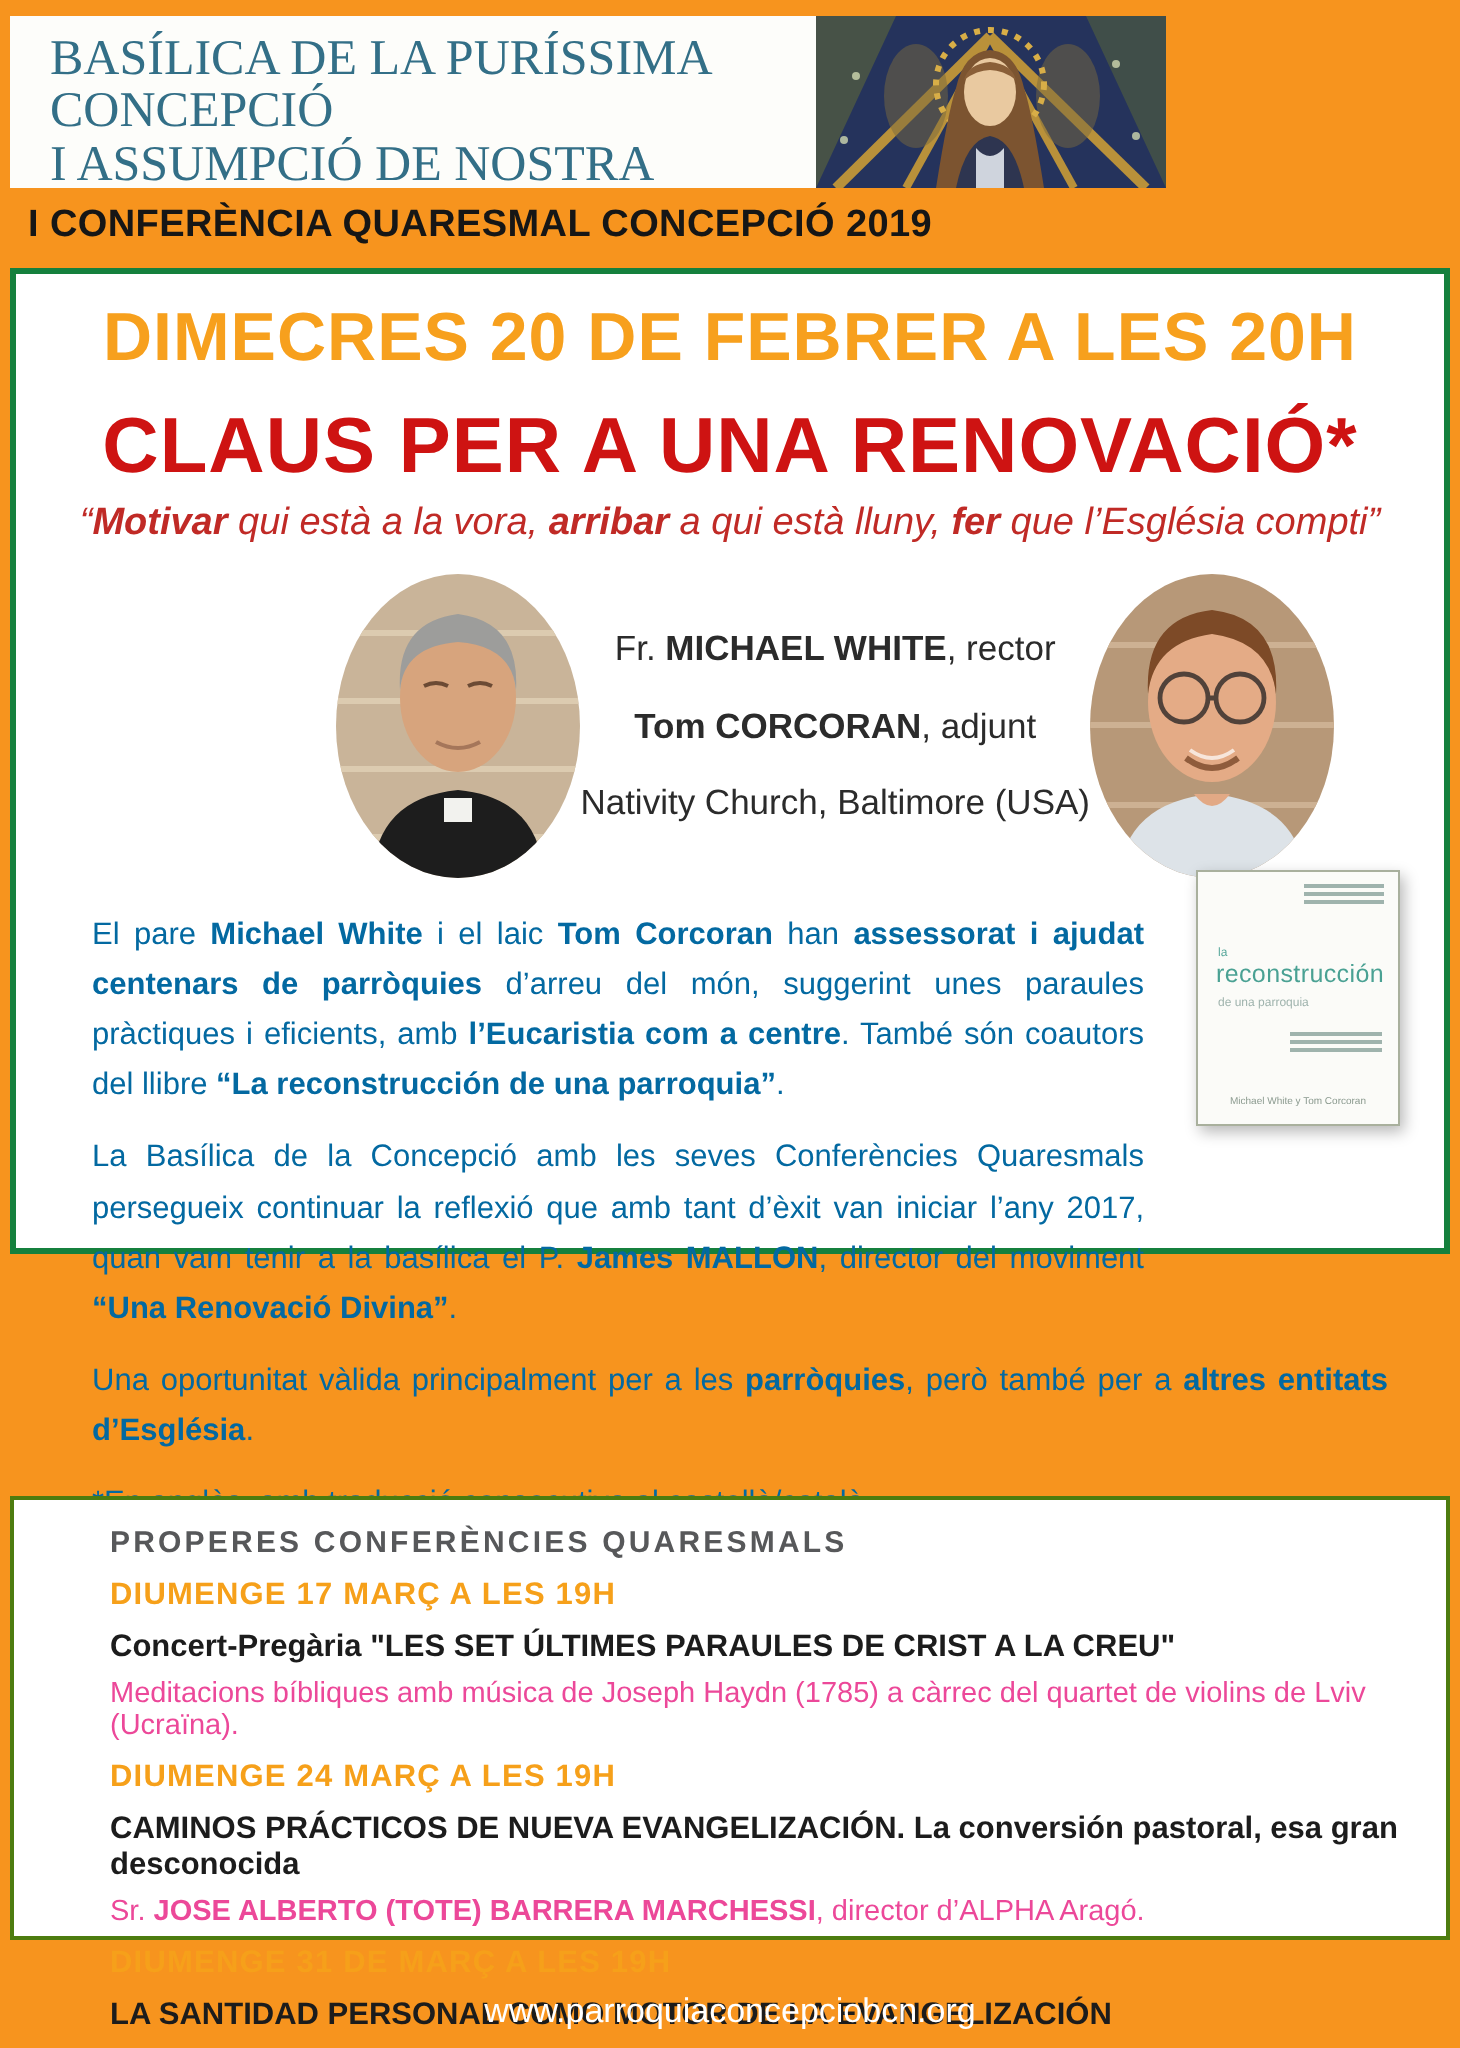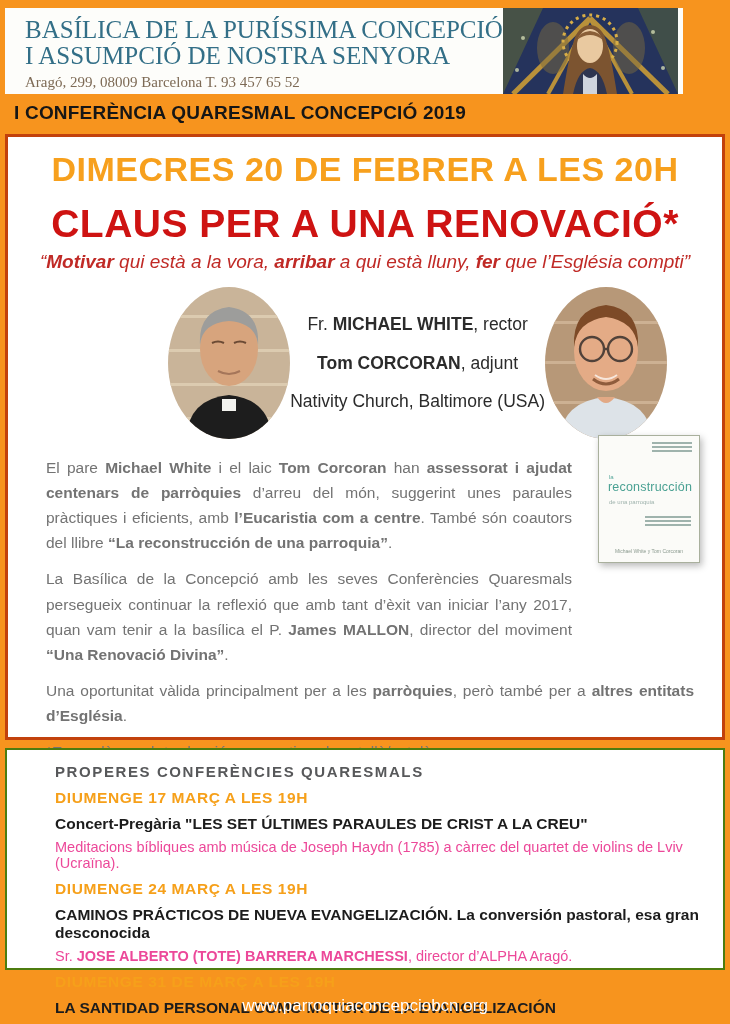--- a/index.html
+++ b/index.html
@@ -6,44 +6,44 @@
   html,body { width:730px; height:1024px; }
   body {
     position:relative;
     background:#F7941E;
     font-family:"Liberation Sans", sans-serif;
     overflow:hidden;
   }
 
   
   .header-band {
-    position:absolute; top:8px; left:5px; width:678px; height:86px;
-    background:#fdfdfa; display:flex; overflow:hidden;
+    position:absolute; top:8px; left:5px; width:578px; height:86px;
+    background:#fdfdfa; display:flex; justify-content:space-between; overflow:hidden;
   }
   .header-text { padding:9px 0 0 20px; }
   .basilica-title {
     font-family:"Liberation Serif", serif;
     color:#336F87; font-size:25px; line-height:1.05; font-weight:normal;
   }
   .basilica-address {
     font-family:"Liberation Serif", serif;
     color:#7d6a55; font-size:15px; margin-top:4px;
   }
   .mary-img { width:175px; height:86px; flex:0 0 auto; }
 
   
   .banner {
     position:absolute; top:102px; left:14px;
     color:#161616; font-weight:bold; font-size:19px; letter-spacing:0.2px;
   }
 
   
   .main-box {
-    position:absolute; top:134px; left:5px; width:720px; height:606px;
-    background:#ffffff; border:3px solid #c2410c;
+    position:absolute; top:134px; left:5px; width:720px; height:493px;
+    background:#ffffff; border:3px solid #15803d;
   }
   .date-heading {
     margin-top:13px; text-align:center;
     color:#F7A01D; font-weight:bold; font-size:34px; letter-spacing:0.5px;
   }
   .main-title {
     margin-top:13px; text-align:center;
     color:#CE1312; font-weight:bold; font-size:39px; letter-spacing:0.5px;
   }
   .subtitle {
@@ -55,21 +55,21 @@
     color:#C02A26; font-style:italic; font-size:19px;
   }
   .speakers {
     margin:14px 55px 0 58px;
     display:flex; align-items:center; justify-content:flex-end;
   }
   .oval { width:122px; height:152px; border-radius:50%; overflow:hidden; flex:0 0 auto; }
   .speaker-lines { text-align:center; color:#2b2b2b; font-size:17.5px; line-height:2.2; }
   .body-area { position:relative; padding:16px 28px 0 38px; }
   .para {
-    color:#737373; font-size:15.5px; line-height:1.62; text-align:justify;
+    color:#0369a1; font-size:15.5px; line-height:1.62; text-align:justify;
     margin-bottom:11px;
   }
   .para.narrow { margin-right:122px; }
   .book-cover {
     position:absolute; top:-4px; right:22px; width:102px; height:128px;
     background:#fbfbf8; border:1px solid #a9b09d;
     box-shadow:2px 3px 7px rgba(0,0,0,0.28);
     font-family:"Liberation Sans", sans-serif;
   }
   .bk-lines-top { position:absolute; top:6px; right:7px; width:40px; }

